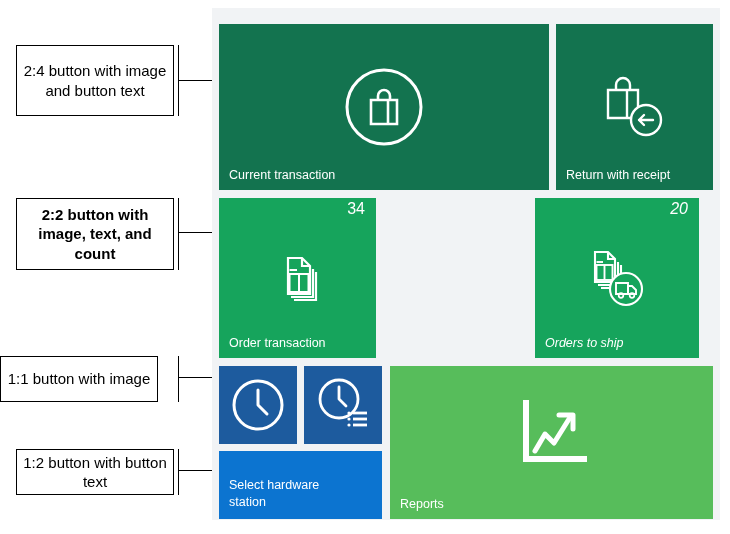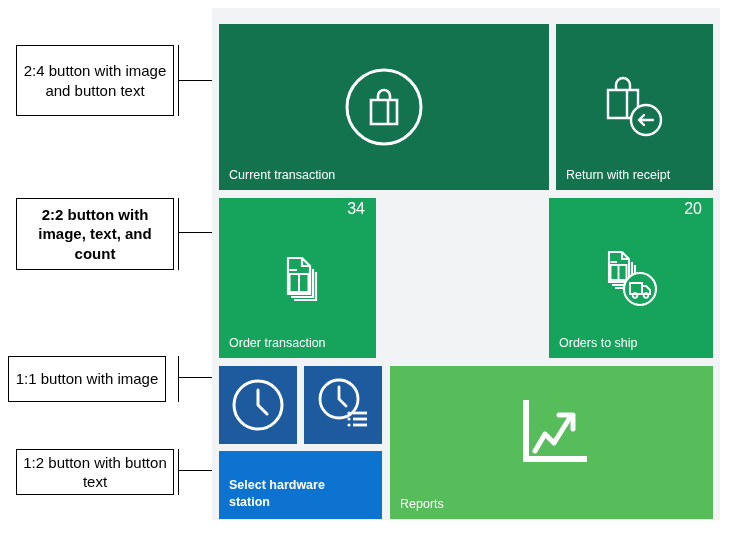--- a/index.html
+++ b/index.html
@@ -111,21 +111,21 @@
 <div class="annotations">
 
   <div class="annot-box" style="left:16px; top:45px; width:158px; height:71px;">2:4 button with image and button text</div>
   <div class="annot-stem" style="left:178px; top:45px; height:71px;"></div>
   <div class="annot-leader" style="left:178px; top:80px; width:46px;"></div>
 
   <div class="annot-box" style="left:16px; top:198px; width:158px; height:72px;font-weight:bold;">2:2 button with image, text, and count</div>
   <div class="annot-stem" style="left:178px; top:198px; height:72px;"></div>
   <div class="annot-leader" style="left:178px; top:232px; width:46px;"></div>
 
-  <div class="annot-box" style="left:8px; top:356px; width:158px; height:46px;">1:1 button with image</div>
+  <div class="annot-box" style="left:0; top:356px; width:158px; height:46px;">1:1 button with image</div>
   <div class="annot-stem" style="left:178px; top:356px; height:46px;"></div>
   <div class="annot-leader" style="left:178px; top:377px; width:46px;"></div>
 
   <div class="annot-box" style="left:16px; top:449px; width:158px; height:46px;text-align:center;">1:2 button with button text</div>
   <div class="annot-stem" style="left:178px; top:449px; height:46px;"></div>
   <div class="annot-leader" style="left:178px; top:470px; width:46px;"></div>
 </div>
 
 <div class="panel">
 
@@ -164,21 +164,21 @@
         <line x1="33" y1="28" x2="33" y2="46" stroke="#ffffff" stroke-width="2"></line>
         <line x1="23.5" y1="24" x2="31" y2="24" stroke="#ffffff" stroke-width="2"></line>
         <path d="M47 23 v28 h-22" fill="none" stroke="#ffffff" stroke-width="2.2"></path>
         <path d="M50 26 v28 h-22" fill="none" stroke="#ffffff" stroke-width="2.2"></path>
       </svg>
     </div>
     <div class="tile-label">Order transaction</div>
   </div>
 
 
-  <div class="tile c-green" style="left:337px; top:190px; width:164px; height:160px;">
+  <div class="tile c-green" style="left:323px; top:190px; width:164px; height:160px;font-style:italic;">
     <div class="tile-count">20</div>
     <div class="tile-icon">
       <svg width="72" height="68" viewBox="0 0 72 68">
         <path d="M14 8 h13 l7 7 v23 h-20 z" fill="none" stroke="#ffffff" stroke-width="2.1"></path>
         <path d="M27 8 v7 h7" fill="none" stroke="#ffffff" stroke-width="2.1"></path>
         <rect x="15.5" y="21" width="16" height="15" fill="none" stroke="#ffffff" stroke-width="1.9"></rect>
         <line x1="23.5" y1="21" x2="23.5" y2="36" stroke="#ffffff" stroke-width="1.9"></line>
         <line x1="15.5" y1="18" x2="22" y2="18" stroke="#ffffff" stroke-width="1.9"></line>
         <path d="M37 18 v23 h-20" fill="none" stroke="#ffffff" stroke-width="2.1"></path>
         <path d="M40 21 v23 h-20" fill="none" stroke="#ffffff" stroke-width="2.1"></path>
@@ -211,21 +211,21 @@
             <rect x="40" y="36.6" width="14" height="2.8"></rect>
           <circle cx="36" cy="44" r="1.6"></circle>
             <rect x="40" y="42.6" width="14" height="2.8"></rect>
           <circle cx="36" cy="50" r="1.6"></circle>
             <rect x="40" y="48.6" width="14" height="2.8"></rect>
         </g>
       </svg>
     </div>
   </div>
 
-  <div class="tile c-blue" style="left:7px; top:443px; width:163px; height:68px;font-weight:bold;">
+  <div class="tile c-blue" style="left:7px; top:443px; width:163px; height:68px;">
     <div class="tile-label" style="bottom:9px;">Select hardware
 station</div>
   </div>
 
   <div class="tile c-lightgreen" style="left:178px; top:358px; width:323px; height:153px;">
     <div class="tile-icon shift-up">
       <svg width="86" height="82" viewBox="0 0 86 82">
         <path d="M17 8 v56 h58" fill="none" stroke="#ffffff" stroke-width="6" stroke-linecap="square"></path>
         <path d="M26 56 l10 -17 9 9 15 -24" fill="none" stroke="#ffffff" stroke-width="5" stroke-linejoin="round" stroke-linecap="round"></path>
         <path d="M50 20 h14 v14" fill="none" stroke="#ffffff" stroke-width="5" stroke-linejoin="round" stroke-linecap="round"></path>

